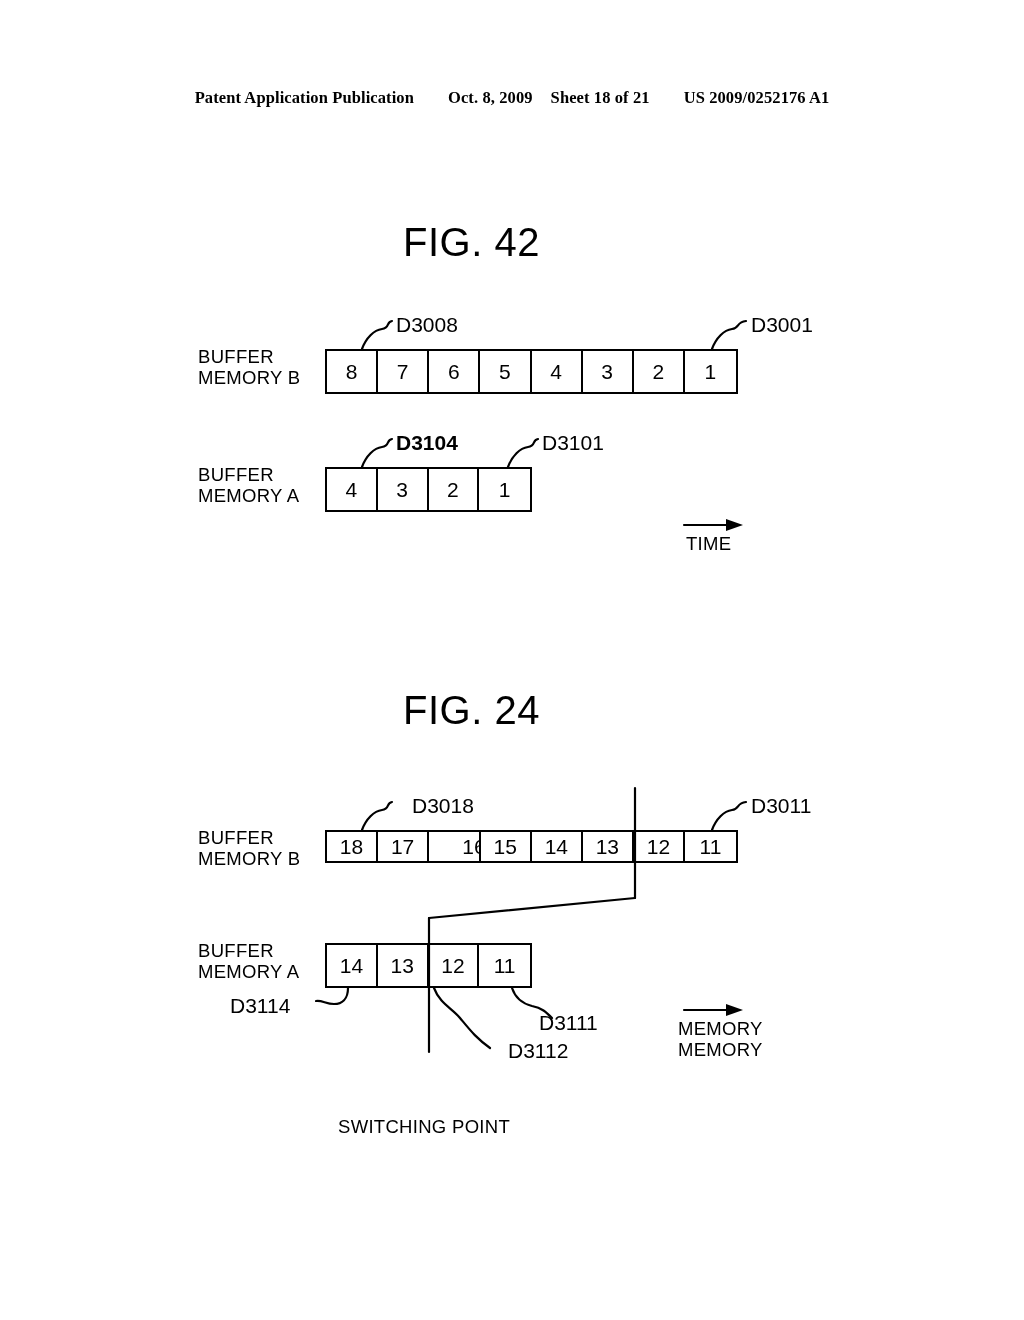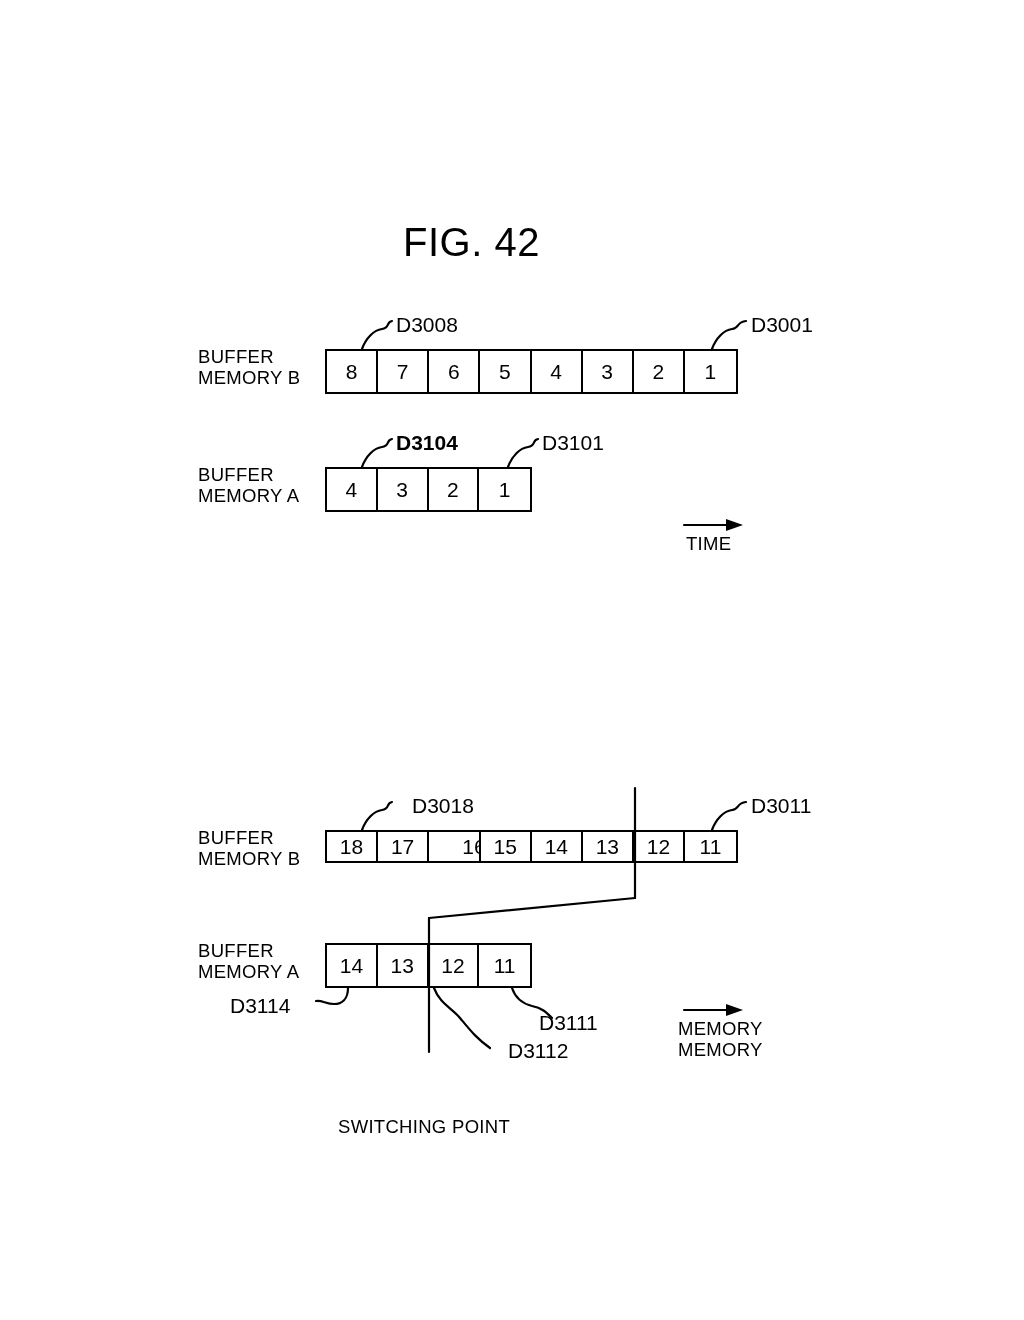--- a/index.html
+++ b/index.html
@@ -107,20 +107,23 @@
     width: 1024px;
     height: 1320px;
     pointer-events: none;
   }
 </style>
 </head>
 <body>
 
 <div id="page">
 
+  <div class="pub-header">
+    <span>Patent Application Publication</span><span class="hdr-gap-1"></span><span>Oct. 8, 2009</span><span class="hdr-gap-2"></span><span>Sheet 18 of 21</span><span class="hdr-gap-3"></span><span>US 2009/0252176 A1</span>
+  </div>
 
   <div class="fig-title" style="left:403px; top:220px;">FIG. 42</div>
 
   <div class="row-label" style="left:198px; top:346px;">
     <div>BUFFER</div>
     <div>MEMORY B</div>
   </div>
 
   <div class="strip" style="left:325px; top:349px; width:413px; height:45px;">
     <div class="cell" style="width:51.6px;">8</div>
@@ -146,20 +149,21 @@
     <div class="cell" style="width:51.6px;">3</div>
     <div class="cell" style="width:51.6px;">2</div>
     <div class="cell" style="width:51.6px;">1</div>
   </div>
 
   <div class="ref-label" style="left:396px; top:432px;font-weight:bold;">D3104</div>
   <div class="ref-label" style="left:542px; top:432px;">D3101</div>
 
   <div class="axis-caption" style="left:686px; top:533px;">TIME</div>
 
+  <div class="fig-title" style="left:403px; top:688px;">FIG. 24</div>
 
   <div class="row-label" style="left:198px; top:827px;">
     <div>BUFFER</div>
     <div>MEMORY B</div>
   </div>
 
   <div class="strip" style="left:325px; top:830px; width:413px; height:33px;">
     <div class="cell" style="width:51.6px;">18</div>
     <div class="cell" style="width:51.6px;">17</div>
     <div class="cell" style="width:51.6px;padding-left:40px;">16</div>

